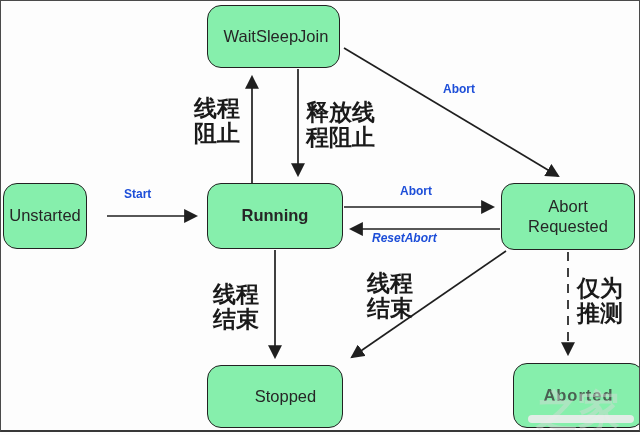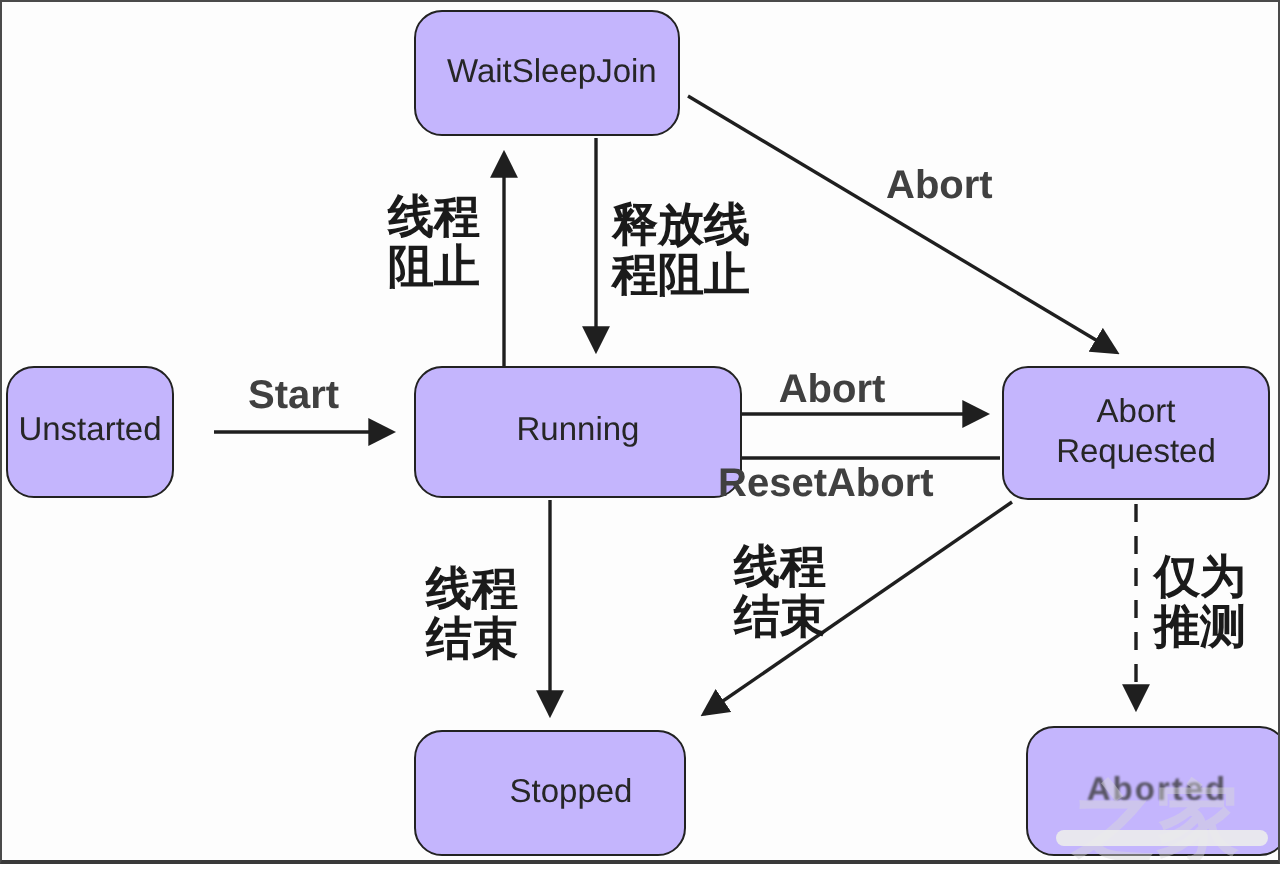--- a/index.html
+++ b/index.html
@@ -10,31 +10,31 @@
     color:#1e1e1e;
   }
   .frame{
     position:absolute;left:0;top:0;width:638px;height:429px;
     border:1px solid #4a4a4a;border-bottom:2px solid #383838;
     pointer-events:none;
   }
   svg.edges{position:absolute;left:0;top:0;}
   .node{
     position:absolute;
-    border:1.6px solid #222;border-radius:14px;background:#c4b5fd;
+    border:1.6px solid #222;border-radius:14px;background:#86efac;
     display:flex;align-items:center;justify-content:center;
     font-size:16.5px;color:#262626;text-align:center;line-height:1.2;
     box-sizing:border-box;
   }
   .node .inner{max-width:100px;}
   .node.faded .inner{opacity:.78;filter:blur(.4px);letter-spacing:1px;color:#3a3a3a;}
   .edge-label{
     position:absolute;white-space:pre-line;
   }
-  .edge-label.en{font-weight:bold;font-size:20px;color:#404040;}
+  .edge-label.en{font-weight:bold;font-size:12px;color:#1d4ed8;}
   .edge-label.zh{font-weight:700;font-size:23px;line-height:25px;color:#1a1a1a;}
   .wm-big{
     position:absolute;left:536px;top:383px;width:110px;
     font-size:42px;font-weight:bold;color:#d9d9d9;opacity:.45;
     pointer-events:none;white-space:nowrap;
   }
   .wm-strip{
     position:absolute;left:528px;top:415px;width:106px;height:8px;
     background:#ececec;border-radius:4px;opacity:.9;pointer-events:none;
   }
@@ -62,21 +62,21 @@
 </svg>
 
 <div class="node" style="left:207px;top:5px;width:133px;height:63px;">
   <span class="inner">WaitSleepJoin</span>
 </div>
 
 <div class="node" style="left:3px;top:183px;width:84px;height:66px;">
   <span class="inner">Unstarted</span>
 </div>
 
-<div class="node" style="left:207px;top:183px;width:164px;height:66px;">
+<div class="node" style="left:207px;top:183px;width:136px;height:66px;font-weight:bold;">
   <span class="inner">Running</span>
 </div>
 
 <div class="node" style="left:501px;top:183px;width:134px;height:67px;border-radius:13px;">
   <span class="inner">Abort Requested</span>
 </div>
 
 <div class="node" style="left:207px;top:365px;width:136px;height:63px;padding-left:21px;">
   <span class="inner">Stopped</span>
 </div>
@@ -90,21 +90,21 @@
 <div class="edge-label zh" style="left:194px;top:96px;">线程
 阻止</div>
 
 <div class="edge-label zh" style="left:306px;top:100px;">释放线
 程阻止</div>
 
 <div class="edge-label en" style="left:443px;top:82px;">Abort</div>
 
 <div class="edge-label en" style="left:386px;top:184px;width:60px;text-align:center;">Abort</div>
 
-<div class="edge-label en" style="left:359px;top:231px;">ResetAbort</div>
+<div class="edge-label en" style="left:372px;top:231px;font-style:italic;">ResetAbort</div>
 
 <div class="edge-label zh" style="left:213px;top:282px;">线程
 结束</div>
 
 <div class="edge-label zh" style="left:367px;top:271px;">线程
 结束</div>
 
 <div class="edge-label zh" style="left:577px;top:276px;">仅为
 推测</div>
 

